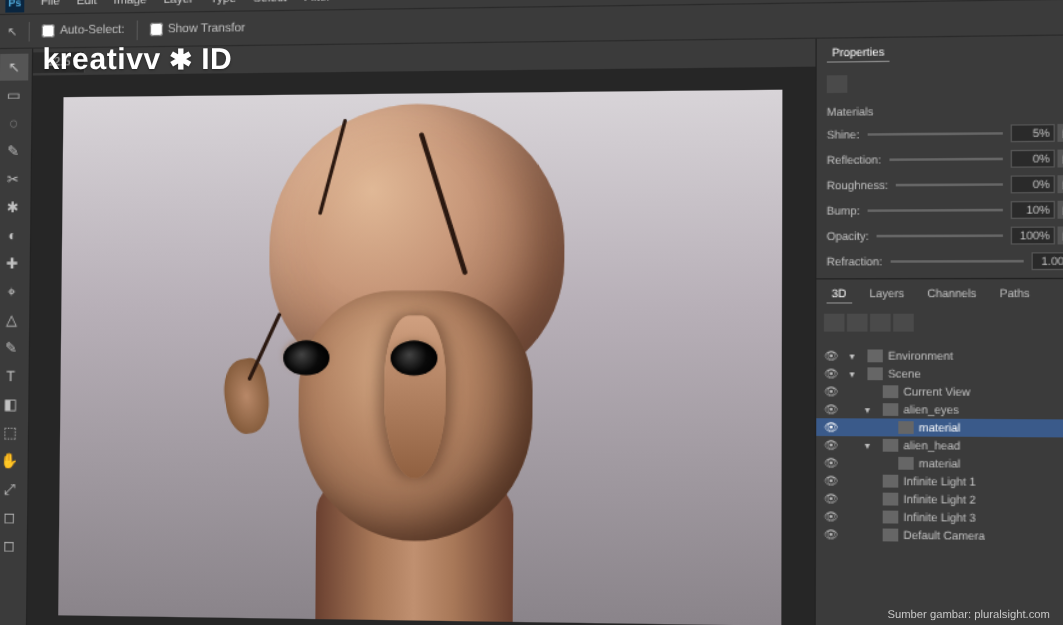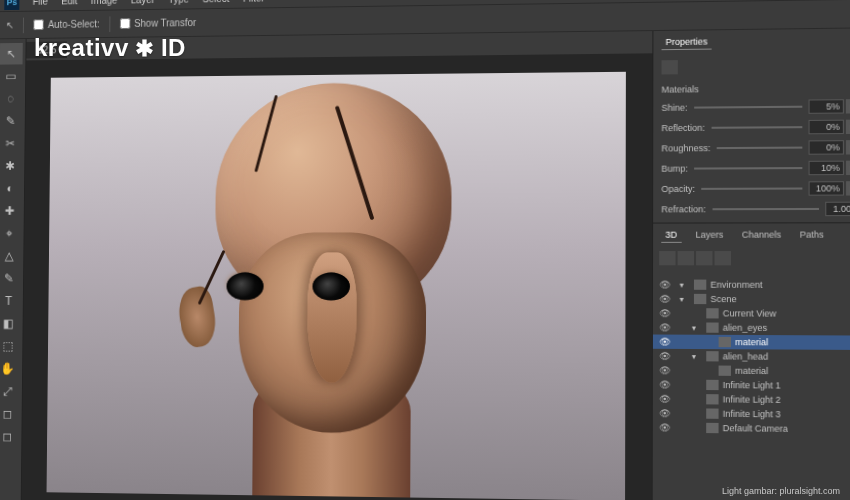--- a/index.html
+++ b/index.html
@@ -492,13 +492,13 @@
         </div>
 
       </div>
     </div>
   </div>
 </div>
 
 <div class="overlay-logo">
   <span>kreativv</span><span class="ast"> ✱ </span><span>ID</span>
 </div>
-<div class="credit">Light gambar: pluralsight.com</div>
+<div class="credit">Sumber gambar: pluralsight.com</div>
 
 </body></html>

